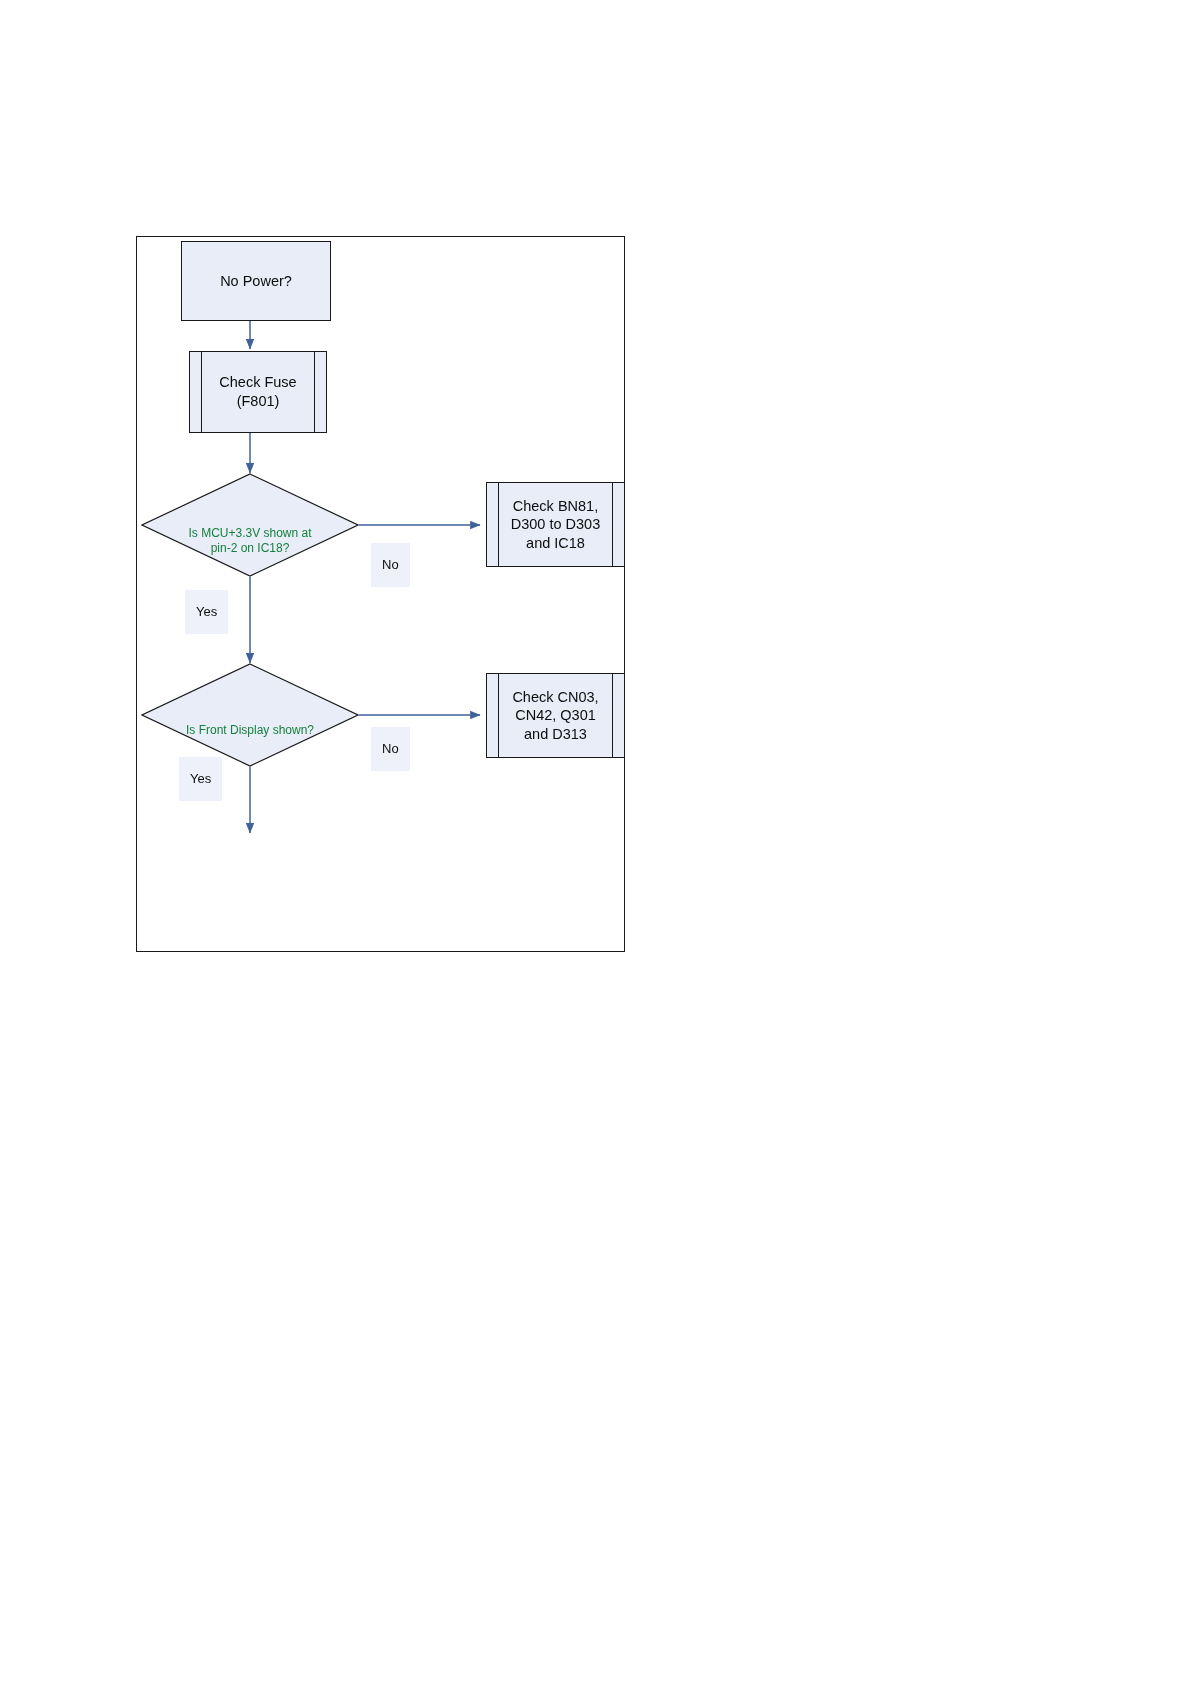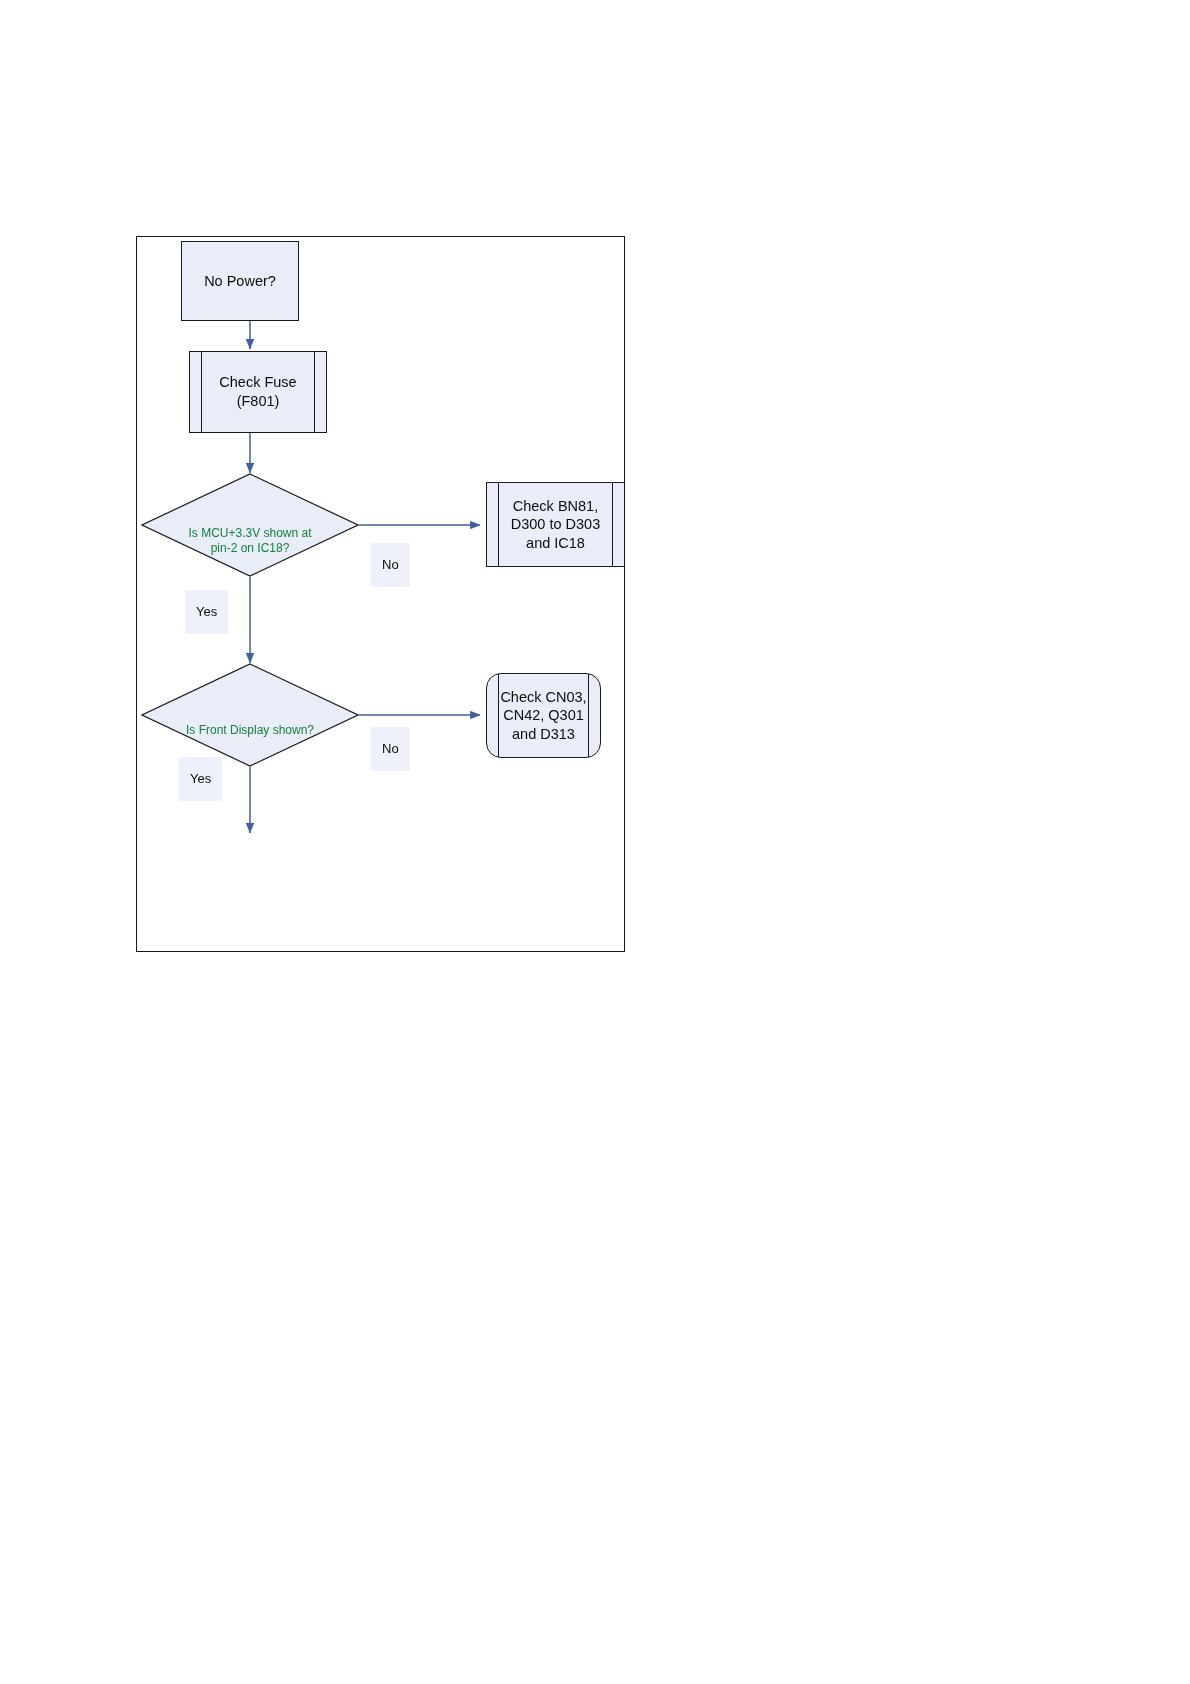--- a/index.html
+++ b/index.html
@@ -147,21 +147,21 @@
 
       <line x1="222" y1="288" x2="343" y2="288" stroke="#41619b" stroke-width="1.5" marker-end="url(#arrowhead)"></line>
 
       <line x1="113" y1="340" x2="113" y2="426" stroke="#41619b" stroke-width="1.5" marker-end="url(#arrowhead)"></line>
 
       <line x1="222" y1="478" x2="343" y2="478" stroke="#41619b" stroke-width="1.5" marker-end="url(#arrowhead)"></line>
 
       <line x1="113" y1="530" x2="113" y2="596" stroke="#41619b" stroke-width="1.5" marker-end="url(#arrowhead)"></line>
     </svg>
 
-    <div class="node" style="left:44px; top:4px; width:118px; height:80px;">
+    <div class="node" style="left:44px; top:4px; width:150px; height:80px;">
       <span class="node-text">No Power?</span>
     </div>
 
     <div class="node predef" style="left:44px; top:114px; width:138px; height:82px;margin-left:8px;">
       <span class="node-text">Check Fuse
 (F801)</span>
     </div>
 
     <div class="decision" style="left:4px; top:236px; width:218px; height:104px;">
       <svg class="diamond-shape" viewBox="0 0 218 104" preserveAspectRatio="none" xmlns="http://www.w3.org/2000/svg">
@@ -177,21 +177,21 @@
 and IC18</span>
     </div>
 
     <div class="decision" style="left:4px; top:426px; width:218px; height:104px;">
       <svg class="diamond-shape" viewBox="0 0 218 104" preserveAspectRatio="none" xmlns="http://www.w3.org/2000/svg">
         <polygon points="109,1 217,52 109,103 1,52" fill="#e8edf7" stroke="#1a1a1a" stroke-width="1.2"></polygon>
       </svg>
       <span class="decision-text">Is Front Display shown?</span>
     </div>
 
-    <div class="node predef" style="left:349px; top:436px; width:115px; height:85px;border-radius:15px;">
+    <div class="node predef" style="left:349px; top:436px; width:139px; height:85px;">
       <span class="node-text">Check CN03,
 CN42, Q301
 and D313</span>
     </div>
 
 
     <div class="edge-label" style="left:234px; top:306px;">
       <span>No</span>
     </div>
 

